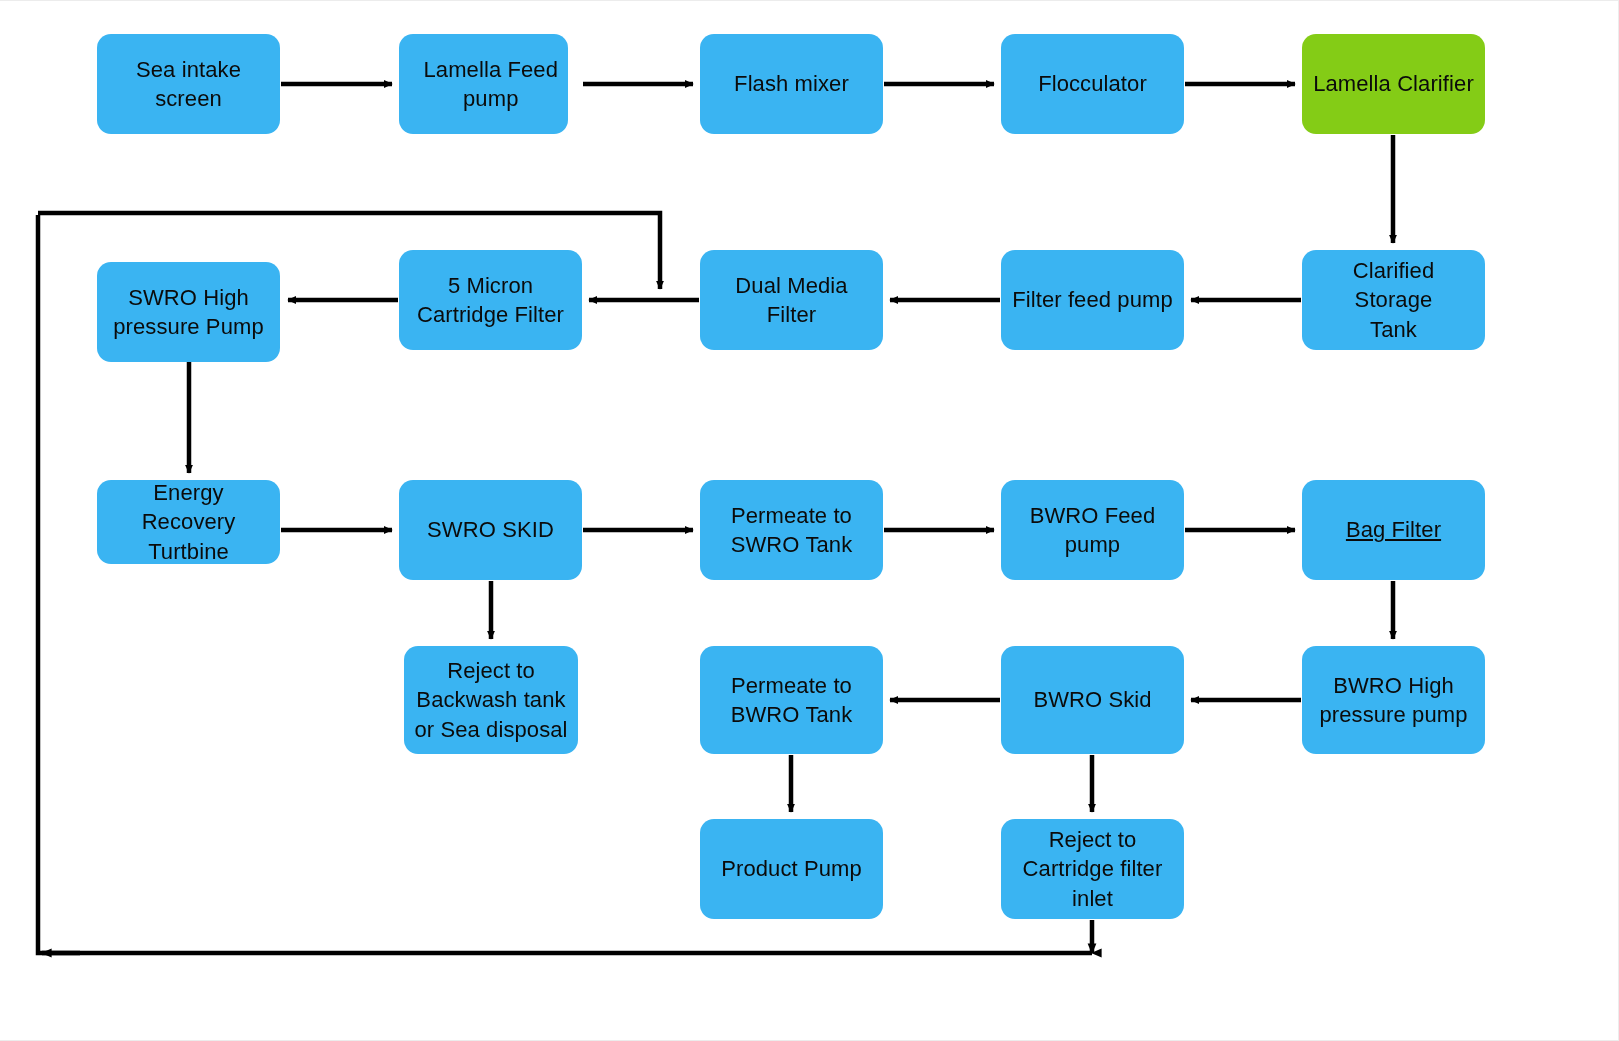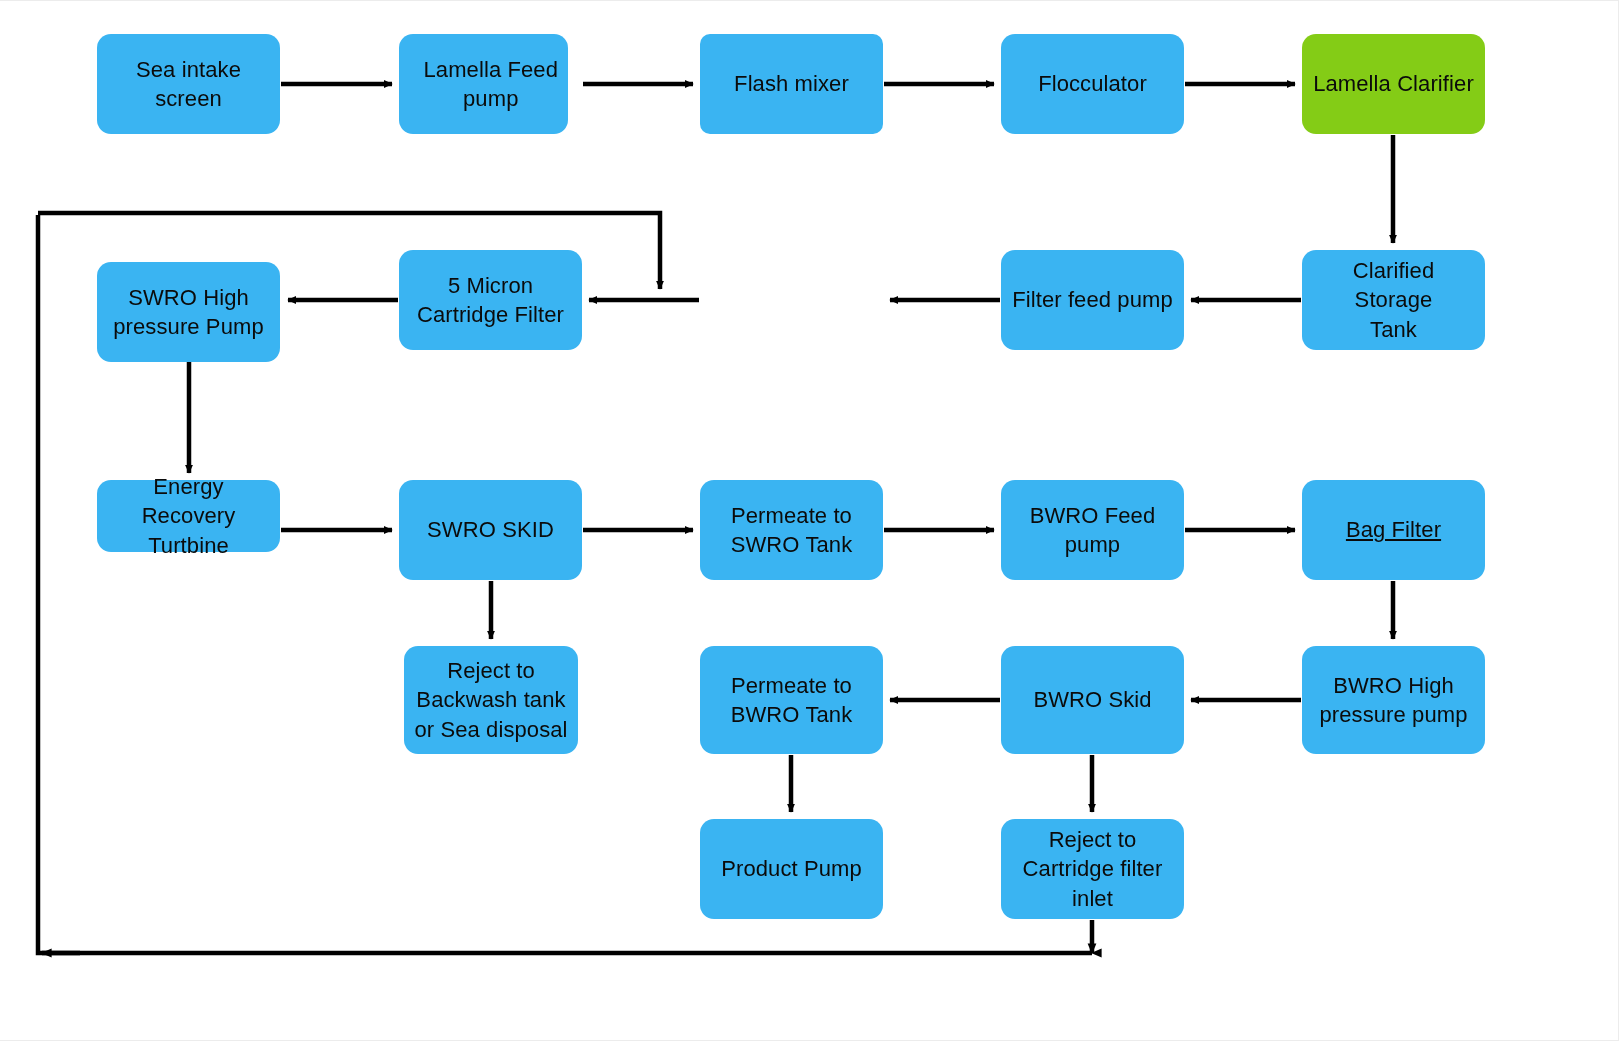--- a/index.html
+++ b/index.html
@@ -87,47 +87,51 @@
   </svg>
 
   <div class="node" style="left: 97px; top: 33px; width: 183px; height: 100px; background: rgb(58, 180, 242);">
       <span>Sea  intake
 screen</span>
     </div>
   <div class="node" style="left: 399px; top: 33px; width: 169px; height: 100px; background: rgb(58, 180, 242); justify-content: flex-end;">
       <span>Lamella Feed
 pump</span>
     </div>
-  <div class="node" style="left: 700px; top: 33px; width: 183px; height: 100px; background: rgb(58, 180, 242); border-radius: 10px;">
+  <div class="node" style="left: 700px; top: 33px; width: 183px; height: 100px; background: rgb(58, 180, 242);">
       <span>Flash mixer</span>
     </div>
   <div class="node" style="left: 1001px; top: 33px; width: 183px; height: 100px; background: rgb(58, 180, 242);">
       <span>Flocculator</span>
     </div>
   <div class="node" style="left: 1302px; top: 33px; width: 183px; height: 100px; background: #84cc16;">
       <span>Lamella Clarifier</span>
     </div>
 
   <div class="node" style="left: 97px; top: 249px; width: 183px; height: 100px; background: rgb(58, 180, 242); margin-top: 12px;">
       <span>SWRO High
 pressure Pump</span>
     </div>
   <div class="node" style="left: 399px; top: 249px; width: 183px; height: 100px; background: rgb(58, 180, 242);">
       <span>5 Micron
 Cartridge Filter</span>
     </div>
+  <div class="node" style="left: 700px; top: 249px; width: 183px; height: 100px; background: rgb(58, 180, 242);">
+      <span>Dual Media
+Filter</span>
+    </div>
   <div class="node" style="left: 1001px; top: 249px; width: 183px; height: 100px; background: rgb(58, 180, 242);">
       <span>Filter feed pump</span>
     </div>
   <div class="node" style="left: 1302px; top: 249px; width: 183px; height: 100px; background: rgb(58, 180, 242);">
       <span>Clarified Storage
 Tank</span>
     </div>
 
-  <div class="node" style="left: 97px; top: 479px; width: 183px; height: 72px; background: rgb(58, 180, 242);">
+  <div class="node" style="left: 97px; top: 479px; width: 183px; height: 84px; background: rgb(58, 180, 242);">
       <span>Energy Recovery
 Turtbine</span>
     </div>
   <div class="node" style="left: 399px; top: 479px; width: 183px; height: 100px; background: rgb(58, 180, 242);">
       <span>SWRO SKID</span>
     </div>
   <div class="node" style="left: 700px; top: 479px; width: 183px; height: 100px; background: rgb(58, 180, 242);">
       <span>Permeate to
 SWRO Tank</span>
     </div>

